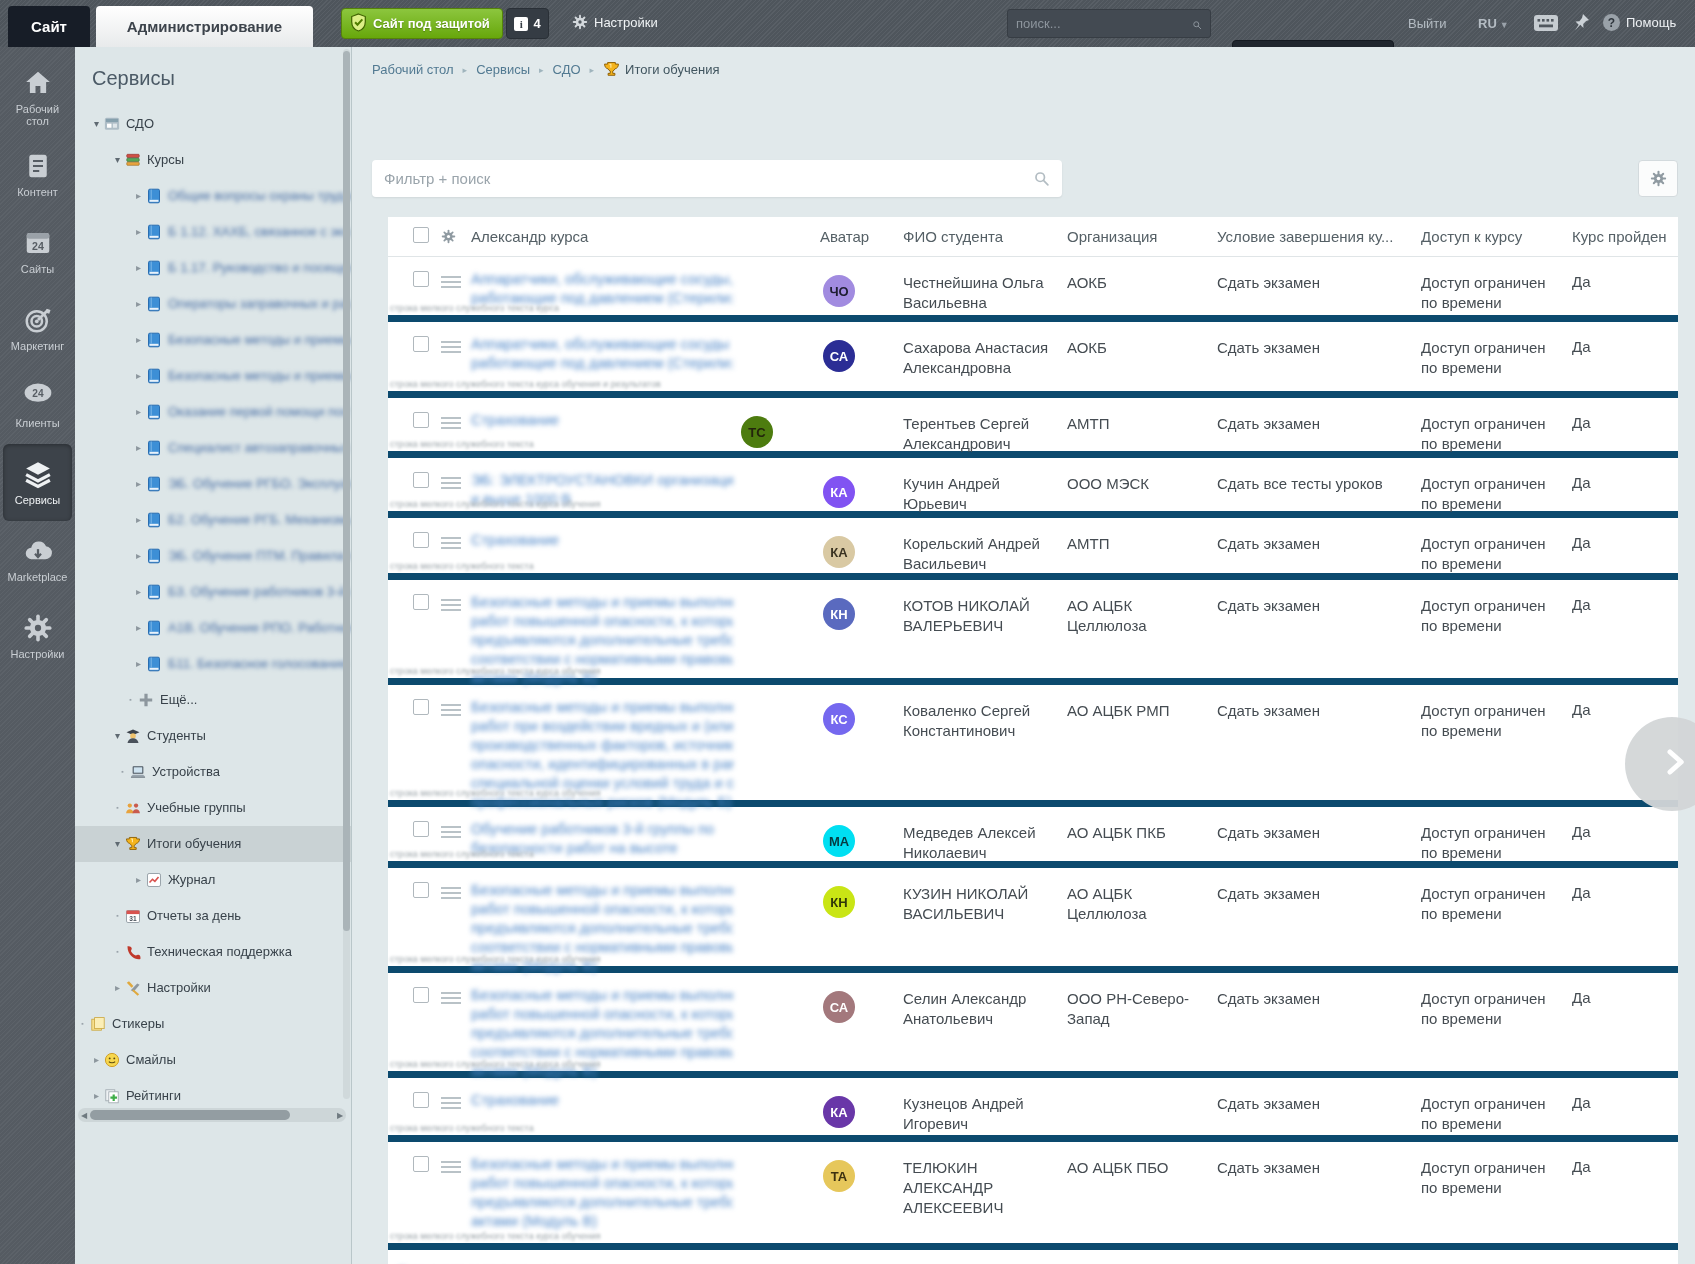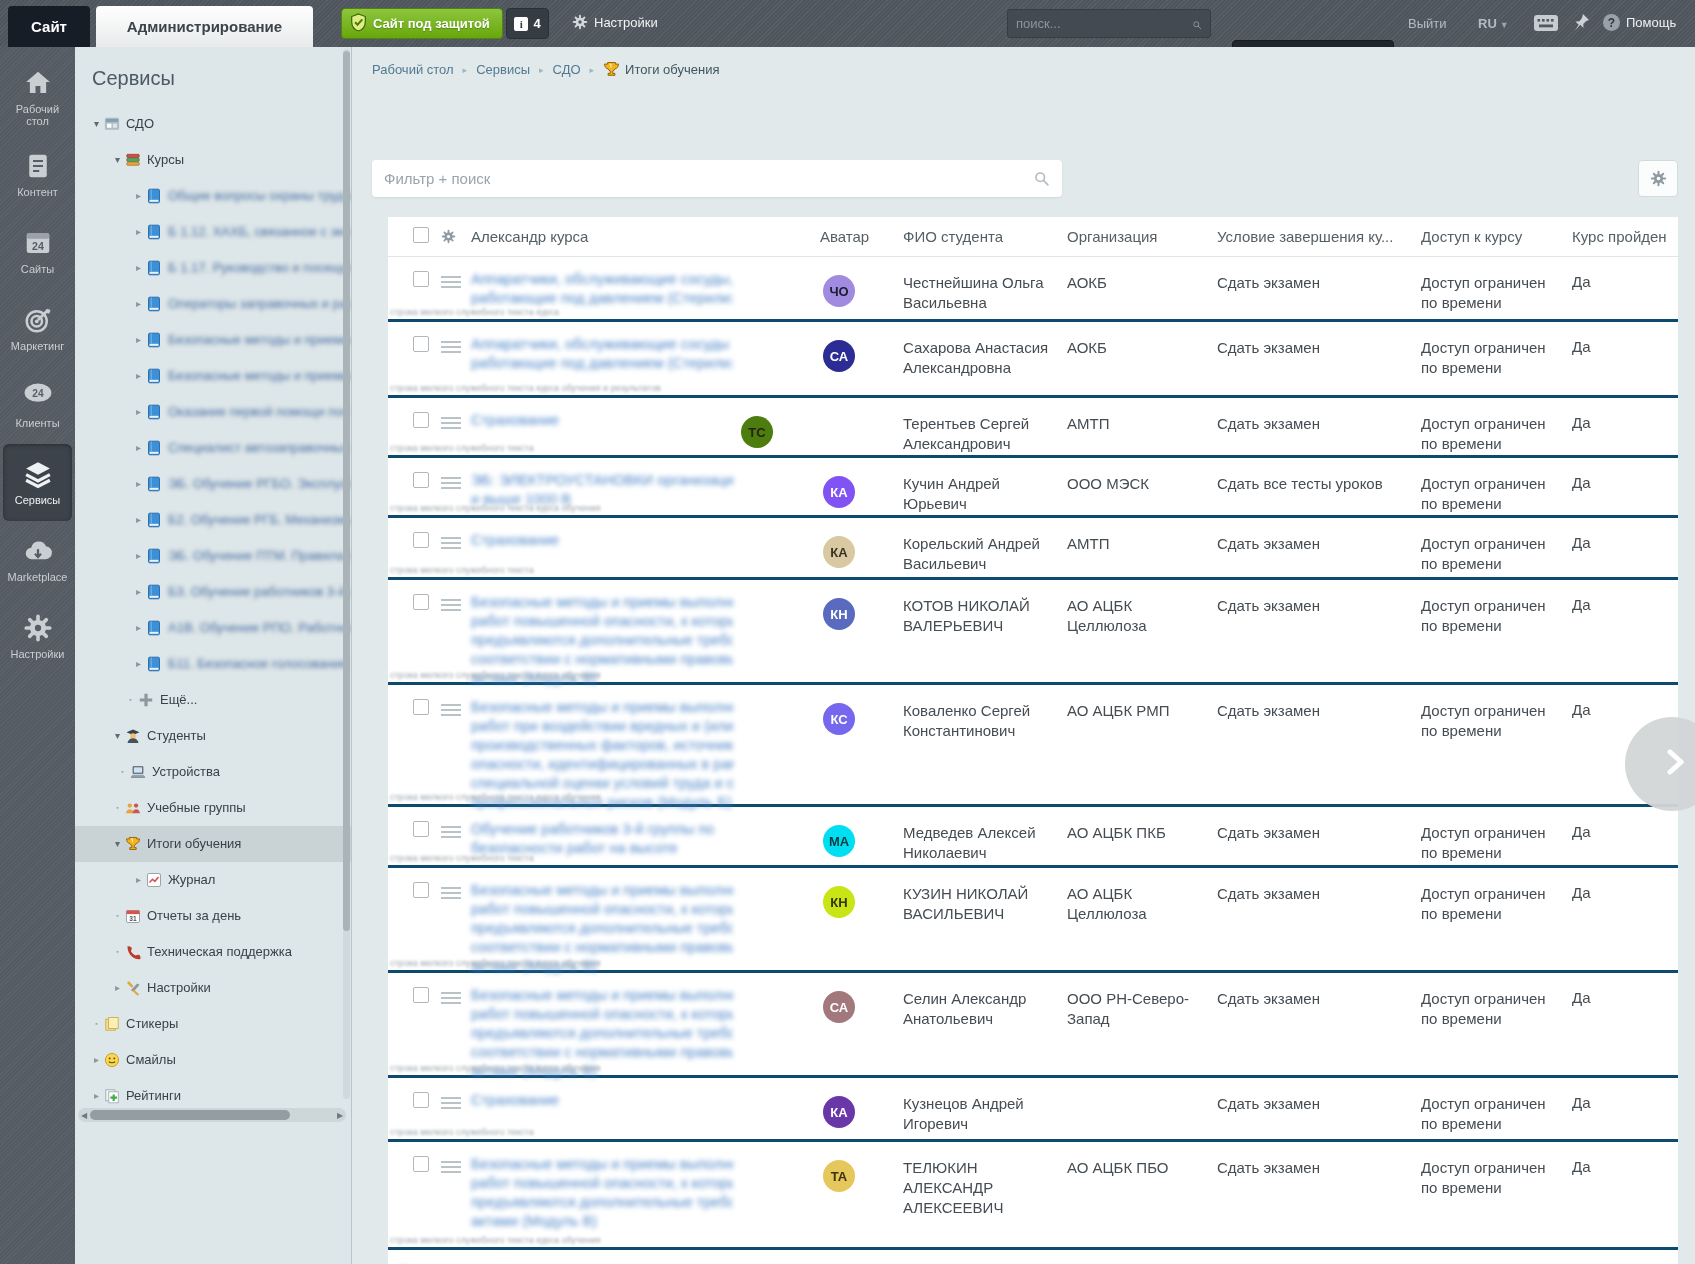--- a/index.html
+++ b/index.html
@@ -105,21 +105,21 @@
   .h-gear { width:20px; margin-left:12px; padding-top:12px !important; }
   .h-gear .ico { width:15px; height:15px; display:block; }
   .col-course { width:262px; margin-left:10px; }
   .col-av { width:170px; padding-left:87px; }
   .col-student { width:164px; }
   .col-org { width:150px; }
   .col-cond { width:204px; }
   .col-acc { width:151px; }
   .col-pass { flex:1; }
 
-  .trow { position:relative; display:flex; border-bottom:3px solid #0c4a6e; font-size:15px; color:#454c52; }
+  .trow { position:relative; display:flex; border-bottom:7px solid #0c4a6e; font-size:15px; color:#454c52; }
   .r-cb { margin:14px 0 0 25px; }
   .r-menu { width:20px; height:12px; margin:19px 0 0 12px; flex:0 0 20px; cursor:pointer;
     background:linear-gradient(#b9c2c7 0 2px, transparent 2px 5px, #b9c2c7 5px 7px, transparent 7px 10px, #b9c2c7 10px 12px); }
   .r-course { width:262px; margin:13px 0 0 10px; }
   .course-line { font-size:14.5px; line-height:19px; color:#4d86c8; filter:blur(2.4px); white-space:nowrap; overflow:hidden; cursor:pointer; }
   .r-av { width:170px; flex:0 0 170px; }
   .avatar { width:32px; height:32px; border-radius:50%; margin:18px 0 0 90px; display:flex; align-items:center;
     justify-content:center; font-size:13px; font-weight:bold; }
   .r-student { width:164px; padding:16px 16px 0 0; line-height:20px; }
   .r-org { width:150px; padding:16px 14px 0 0; line-height:20px; }
@@ -542,21 +542,21 @@
     <span class="exp closed">▸</span>
     <span class="ticon">
           <svg viewBox="0 0 16 16">
             <path d="M1.8 2.8L4 1.2l4.4 4.9-1.8 1.6z" fill="#e0a93e"></path>
             <path d="M5.8 10.2l6.4-6.6 2.4 1.2-6 7z" fill="#8d979e"></path>
             <path d="M8.6 9.4l5.6 4.8-1.6 1.6-5.4-5z" fill="#e0a93e"></path>
           </svg>
         </span>
     <span class="tlabel">Настройки</span>
   </div>
-      <div class="tree-item" style="padding-left: 14px;">
+      <div class="tree-item" style="">
     <span class="exp leaf">▪</span>
     <span class="ticon">
           <svg viewBox="0 0 16 16">
             <rect x="1.8" y="3.2" width="9.6" height="11" fill="#f5df8e" stroke="#caa53d" stroke-width=".8"></rect>
             <rect x="4.6" y="1.6" width="9.6" height="11" fill="#fbeeb6" stroke="#caa53d" stroke-width=".8"></rect>
           </svg>
         </span>
     <span class="tlabel">Стикеры</span>
   </div>
       <div class="tree-item" style="padding-left: 14px;">

